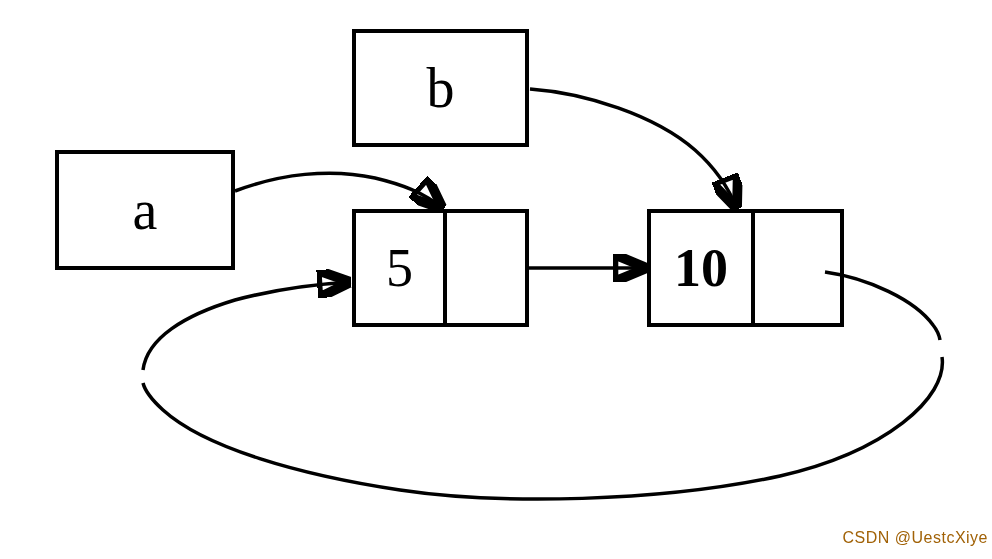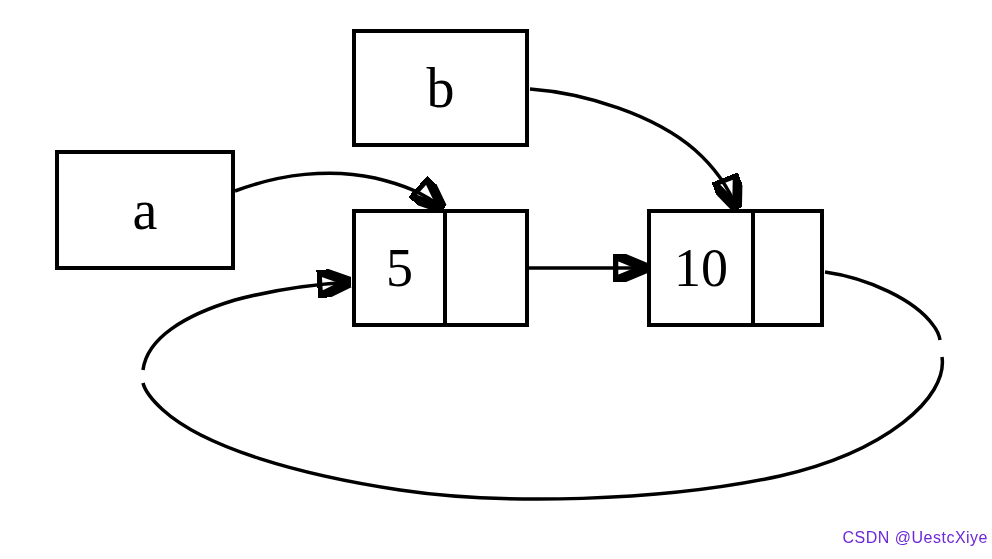--- a/index.html
+++ b/index.html
@@ -43,42 +43,42 @@
   #box-a { left: 55px;  top: 150px; width: 180px; height: 120px; }
   .node {
     position: absolute;
     z-index: 1;
     background: #ffffff;
     border: 4px solid #000000;
     box-sizing: border-box;
     display: flex;
   }
   #node5  { left: 352px; top: 209px; width: 177px; height: 118px; }
-  #node10 { left: 647px; top: 209px; width: 177px; height: 118px; }
+  #node10 { left: 647px; top: 209px; width: 197px; height: 118px; font-weight: bold; }
   .cell {
     box-sizing: border-box;
     display: flex;
     align-items: center;
     justify-content: center;
     font-size: 54px;
     color: #000000;
   }
   #node5 .cell.value  { width: 91px;  border-right: 4px solid #000000; }
   #node5 .cell.pointer { flex: 1; }
   #node10 .cell.value { width: 104px; border-right: 4px solid #000000; }
   #node10 .cell.pointer { flex: 1; }
   .watermark {
     position: absolute;
     right: 4px;
     top: 529px;
     z-index: 3;
     font-family: "Liberation Sans", "DejaVu Sans", sans-serif;
     font-size: 16px;
     letter-spacing: 0.5px;
-    color: #6d28d9;
+    color: #a16207;
     user-select: none;
   }
 </style>
 </head>
 <body>
 
 <div class="canvas">
 
   <svg class="edges-layer" width="992" height="559" viewBox="0 0 992 559">
     <defs>

